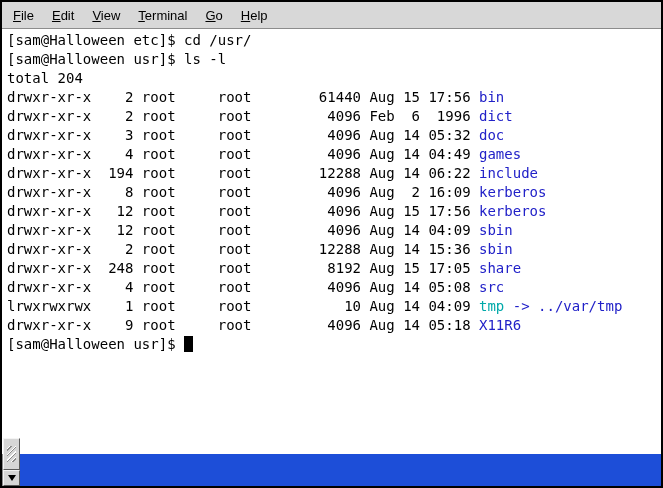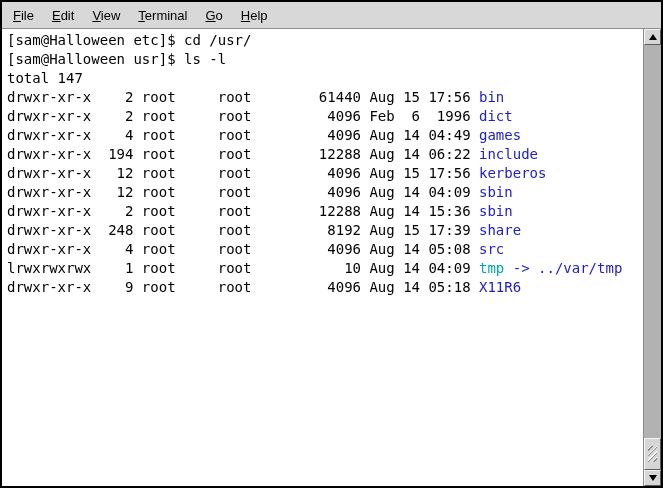--- a/index.html
+++ b/index.html
@@ -24,21 +24,21 @@
   .menu-item {
     display:inline-block;
     padding:4px 9px;
     font-size:13px;
     color:#000;
     cursor:default;
     white-space:nowrap;
   }
   .menu-item::first-letter { text-decoration:underline; }
   
-  .term-region { flex:1 1 auto; display:flex; flex-direction:row; min-height:0; }
+  .term-region { flex:1 1 auto; display:flex; flex-direction:column; min-height:0; }
   .screen {
     flex:1 1 auto;
     background:#ffffff;
     padding:2px 0 0 5px;
     overflow:hidden;
     cursor:text;
   }
   .term-line {
     white-space:pre;
     font-family:"DejaVu Sans Mono", monospace;
@@ -114,32 +114,35 @@
     <span class="menu-item">Terminal</span>
     <span class="menu-item">Go</span>
     <span class="menu-item">Help</span>
   </div>
 
   <div class="term-region">
     <div class="screen">
       <div id="term-output">
           <div class="term-line"><span>[sam@Halloween etc]$ cd /usr/</span></div>
           <div class="term-line"><span>[sam@Halloween usr]$ ls -l</span></div>
-          <div class="term-line"><span>total 147</span></div>
+          <div class="term-line"><span>total 204</span></div>
           <div class="term-line"><span>drwxr-xr-x    2 root     root        61440 Aug 15 17:56 </span><span style="color: rgb(33, 33, 200);">bin</span></div>
           <div class="term-line"><span>drwxr-xr-x    2 root     root         4096 Feb  6  1996 </span><span style="color: rgb(33, 33, 200);">dict</span></div>
+          <div class="term-line"><span>drwxr-xr-x    3 root     root         4096 Aug 14 05:32 </span><span style="color: rgb(33, 33, 200);">doc</span></div>
           <div class="term-line"><span>drwxr-xr-x    4 root     root         4096 Aug 14 04:49 </span><span style="color: rgb(33, 33, 200);">games</span></div>
           <div class="term-line"><span>drwxr-xr-x  194 root     root        12288 Aug 14 06:22 </span><span style="color: rgb(33, 33, 200);">include</span></div>
+          <div class="term-line"><span>drwxr-xr-x    8 root     root         4096 Aug  2 16:09 </span><span style="color: rgb(33, 33, 200);">kerberos</span></div>
           <div class="term-line"><span>drwxr-xr-x   12 root     root         4096 Aug 15 17:56 </span><span style="color: rgb(33, 33, 200);">kerberos</span></div>
           <div class="term-line"><span>drwxr-xr-x   12 root     root         4096 Aug 14 04:09 </span><span style="color: rgb(33, 33, 200);">sbin</span></div>
           <div class="term-line"><span>drwxr-xr-x    2 root     root        12288 Aug 14 15:36 </span><span style="color: rgb(33, 33, 200);">sbin</span></div>
-          <div class="term-line"><span>drwxr-xr-x  248 root     root         8192 Aug 15 17:39 </span><span style="color: rgb(33, 33, 200);">share</span></div>
+          <div class="term-line"><span>drwxr-xr-x  248 root     root         8192 Aug 15 17:05 </span><span style="color: rgb(33, 33, 200);">share</span></div>
           <div class="term-line"><span>drwxr-xr-x    4 root     root         4096 Aug 14 05:08 </span><span style="color: rgb(33, 33, 200);">src</span></div>
           <div class="term-line"><span>lrwxrwxrwx    1 root     root           10 Aug 14 04:09 </span><span style="color: rgb(0, 169, 169);">tmp</span><span style="color: rgb(33, 33, 200);"> -&gt; ../var/tmp</span></div>
           <div class="term-line"><span>drwxr-xr-x    9 root     root         4096 Aug 14 05:18 </span><span style="color: rgb(33, 33, 200);">X11R6</span></div>
+          <div class="term-line"><span>[sam@Halloween usr]$ </span><span class="cursor" style="background: rgb(0, 0, 0);"></span></div>
         </div>
     </div>
 
     <div class="scrollbar">
       <div class="sb-btn">
         <div class="arr-up"></div>
       </div>
       <div class="sb-track">
         <div class="sb-thumb">
           <div class="grip"></div>

